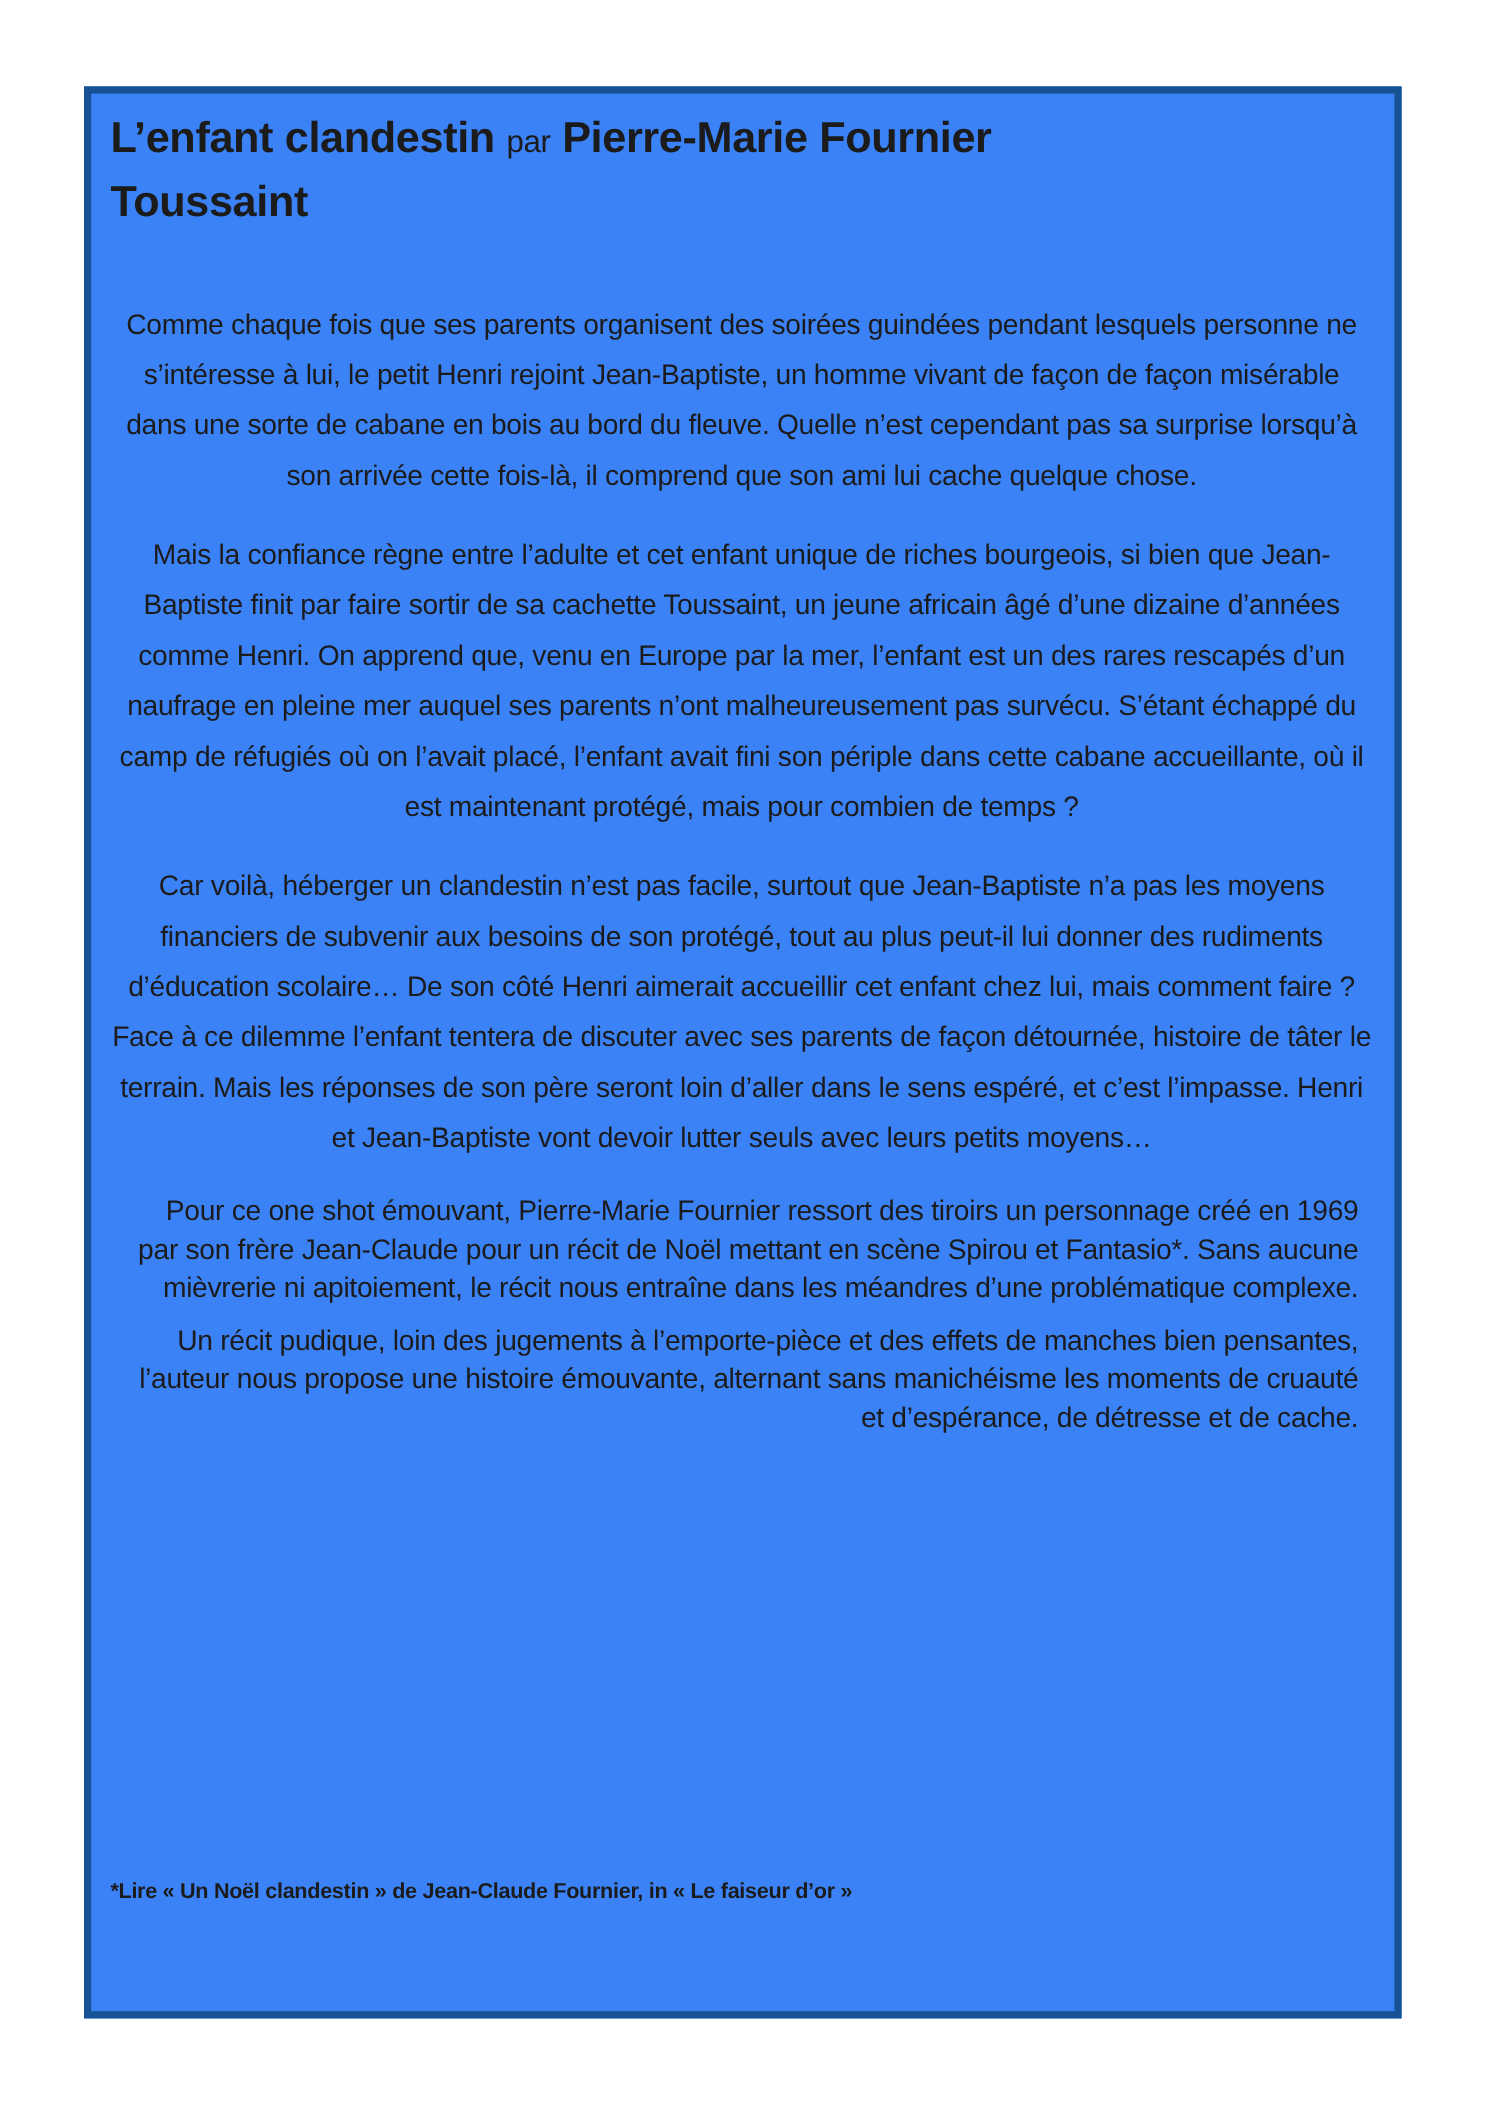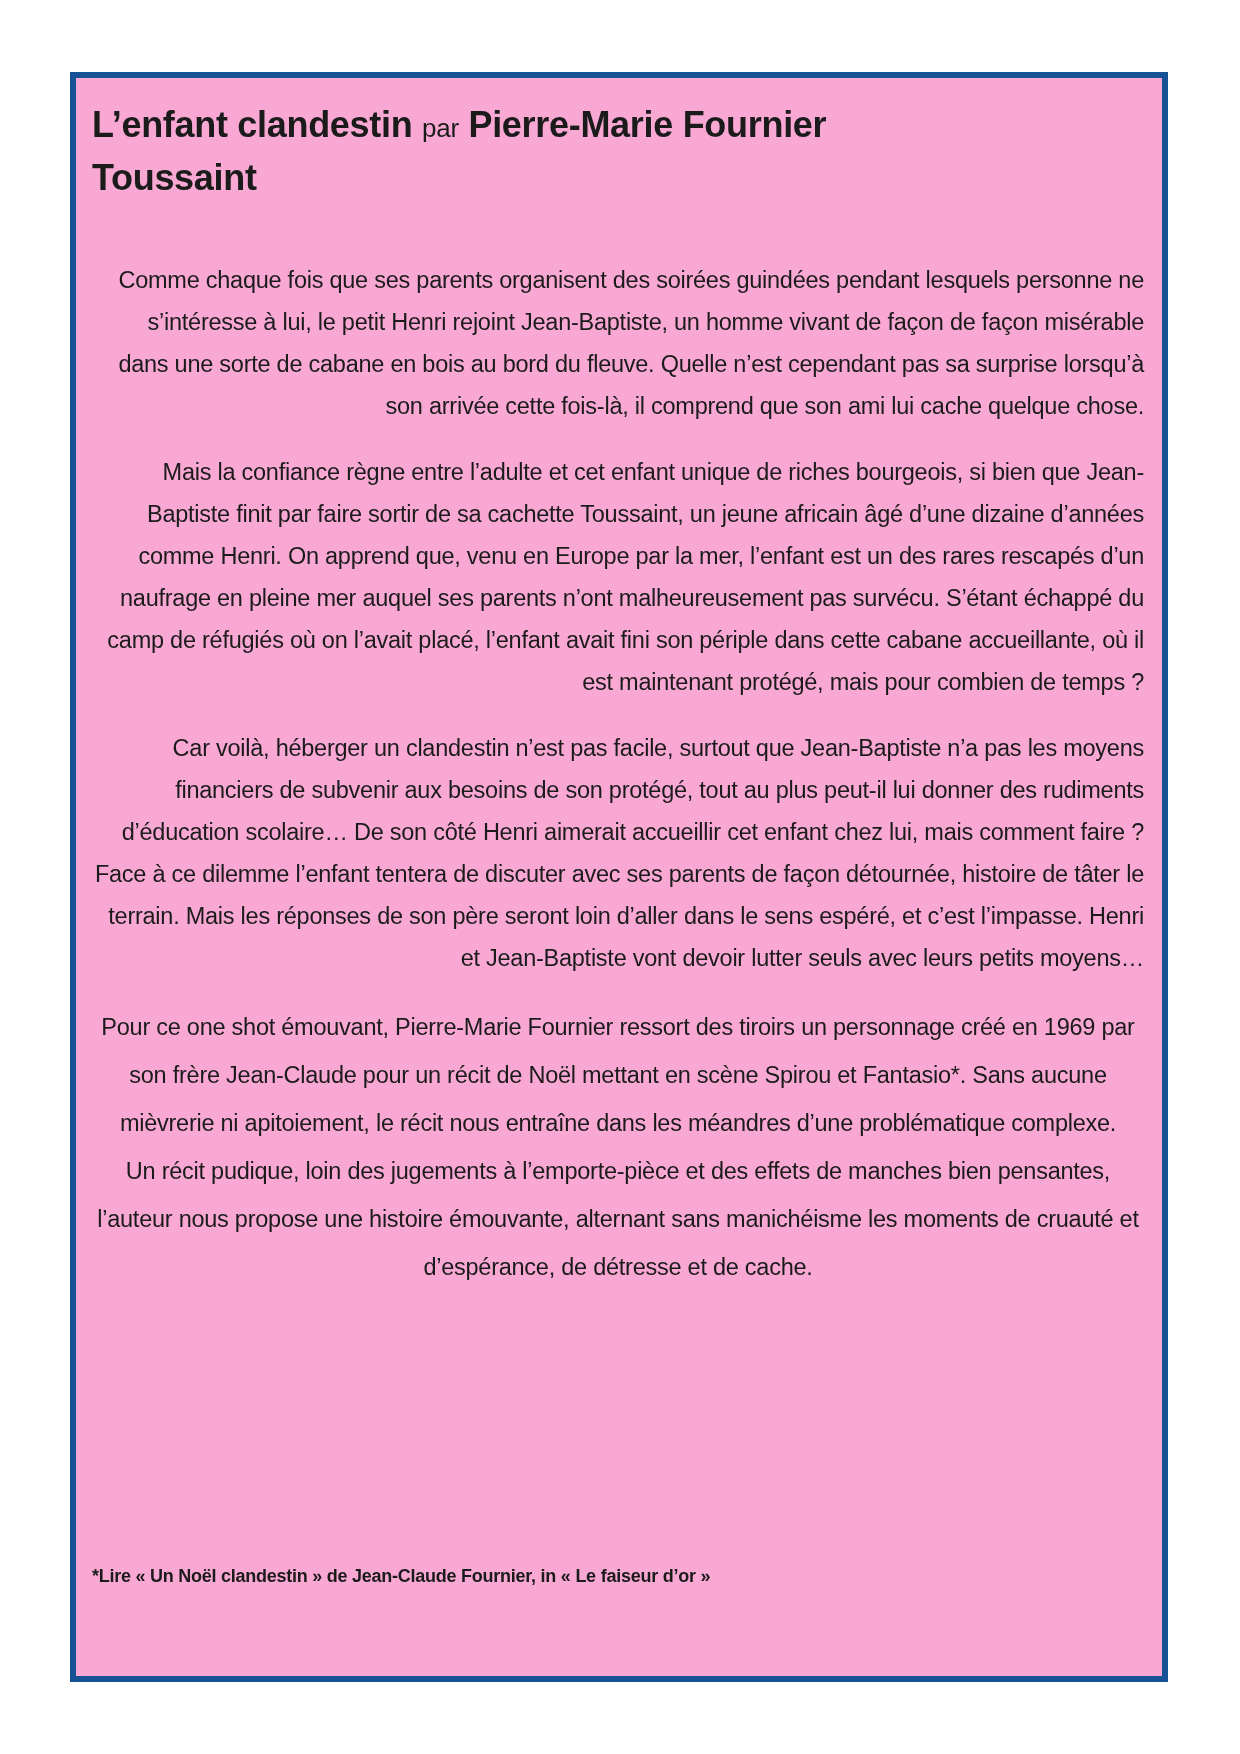--- a/index.html
+++ b/index.html
@@ -15,53 +15,53 @@
     color: #1b1b1b;
   }
   .frame {
     position: absolute;
     left: 70px;
     top: 72px;
     width: 1098px;
     height: 1610px;
     box-sizing: border-box;
     border: 6px solid #175394;
-    padding: 20px 18px 0 16px;
-    background: #f9a8d4;
+    padding: 10px 18px 0 16px;
+    background: #3b82f6;
   }
   .title-block {
     margin: 2px 0 0 0;
   }
   .title-line {
     font-size: 36px;
     font-weight: 700;
     line-height: 50px;
     letter-spacing: -0.3px;
     white-space: nowrap;
   }
   .t-connector {
     font-size: 26px;
     font-weight: 400;
   }
   .para {
     font-size: 23.5px;
     line-height: 42px;
     letter-spacing: -0.25px;
     margin: 0 0 24px 0;
-    text-align: right;
+    text-align: center;
   }
   .para-first {
     margin-top: 56px;
   }
   .para-tight {
     font-size: 23.5px;
-    line-height: 48px;
+    line-height: 32px;
     letter-spacing: -0.25px;
-    margin: 0;
-    text-align: center;
+    margin: 12px;
+    text-align: right;
   }
   .footnote {
     position: absolute;
     left: 16px;
     top: 1482px;
     width: 1040px;
     font-size: 18px;
     line-height: 32px;
     letter-spacing: -0.25px;
     font-weight: bold;

